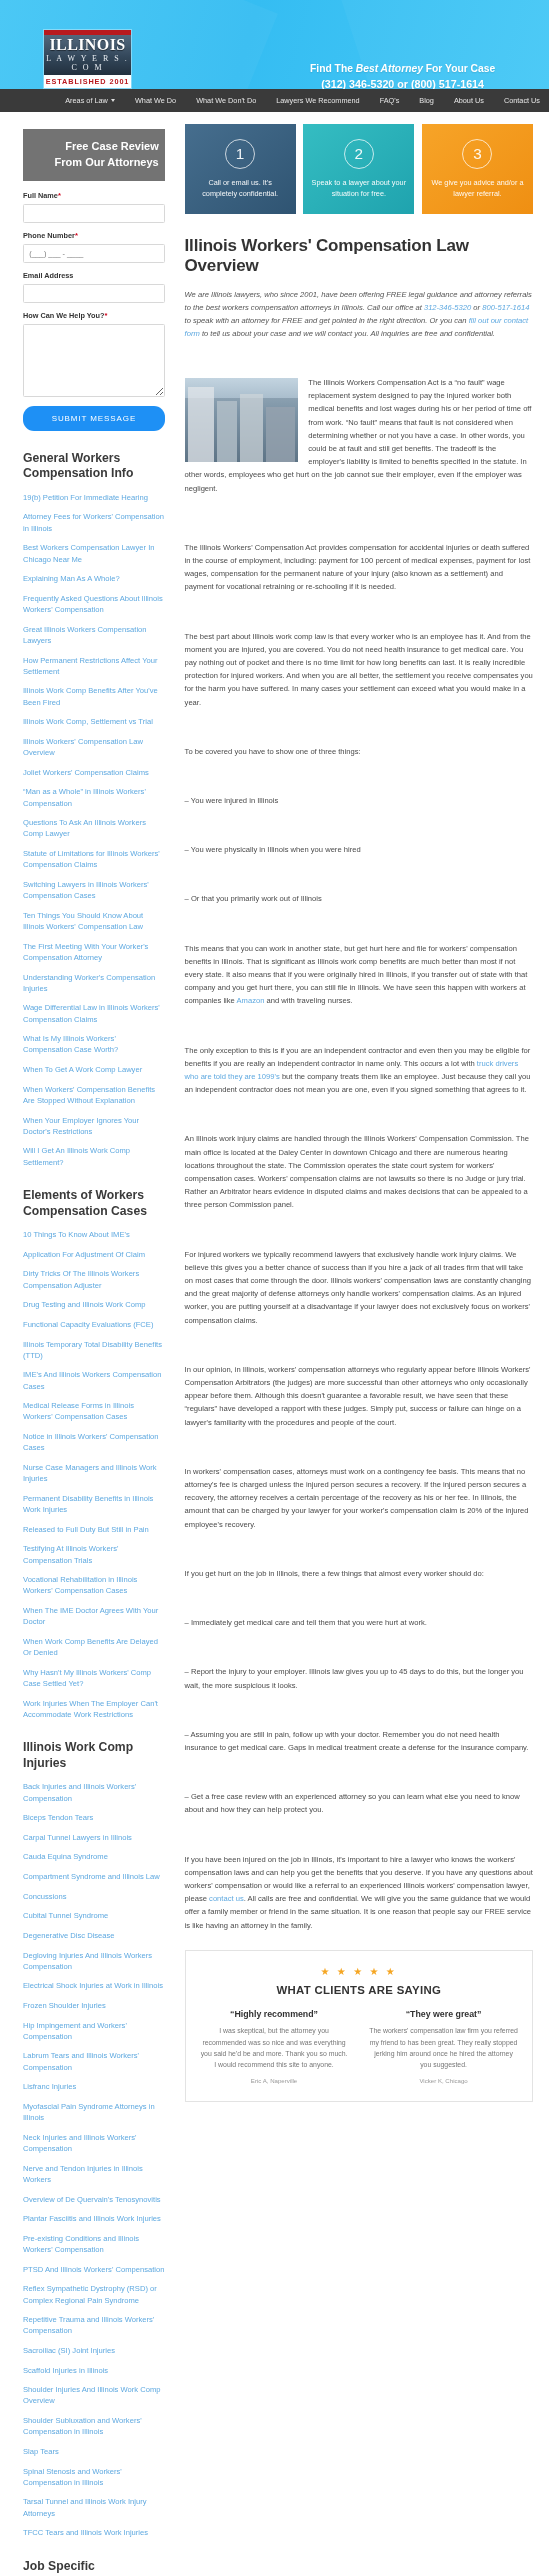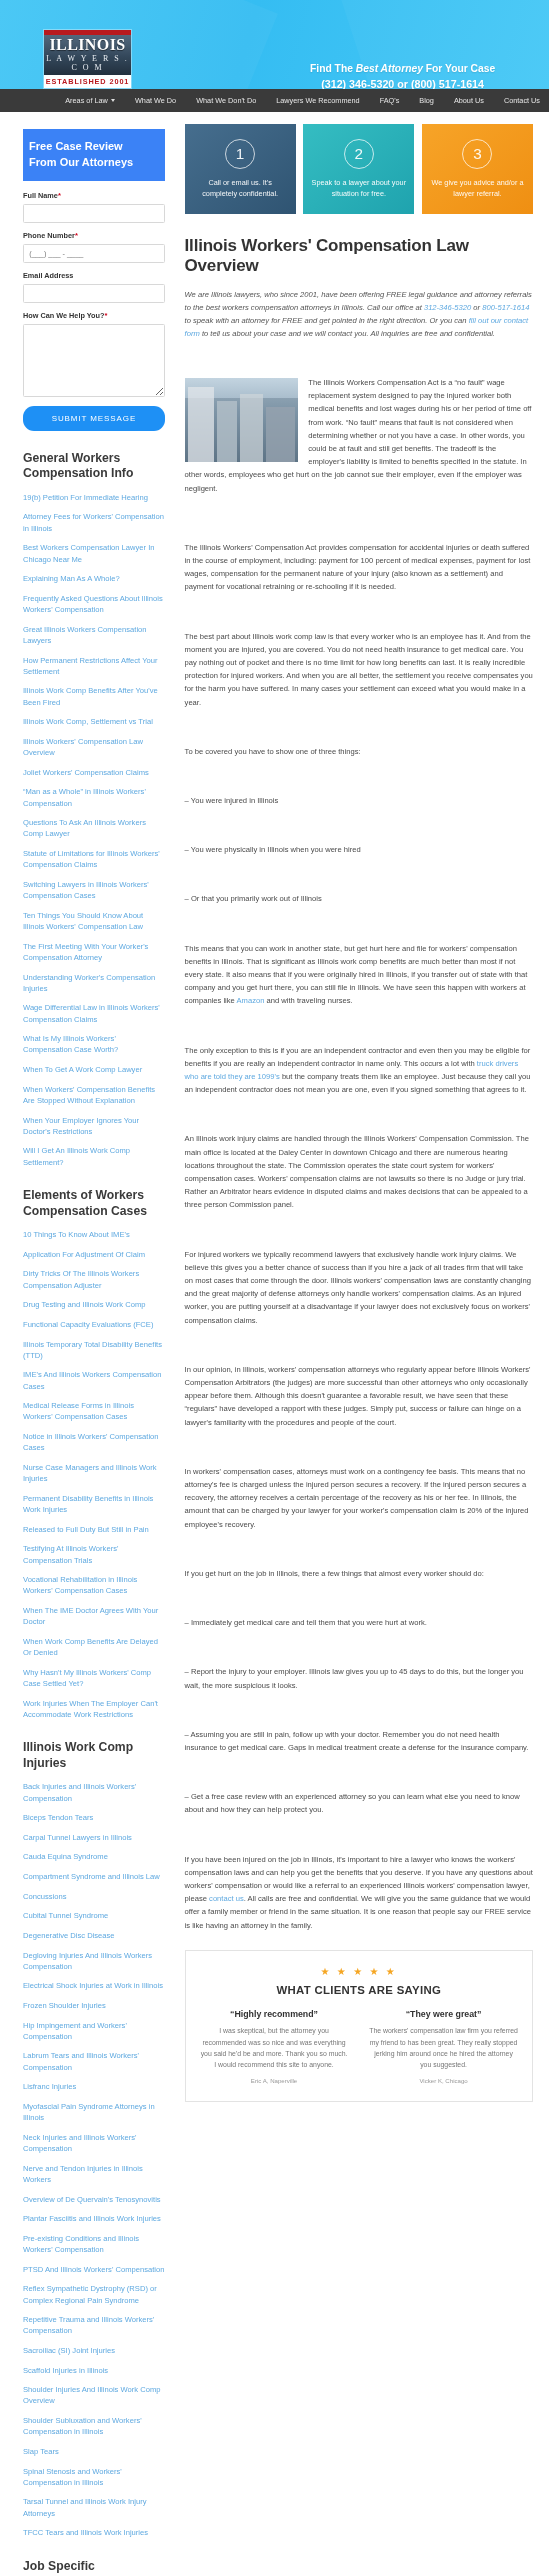--- a/index.html
+++ b/index.html
@@ -117,23 +117,23 @@
     border-top: 3.1px solid #dddddd;
   }
 
   
   .page { display: flex; align-items: flex-start; }
   .sidebar { width: 177px; padding: 17px 12.2px 23px 23px; flex: 0 0 177px; }
   .main { flex: 1; padding: 12.2px 17px 23px 7.6px; min-width: 0; }
 
   
   .form-head {
-    background: #3b82f6;
+    background: #737373;
     color: #ffffff;
-    text-align: left;
+    text-align: right;
     font-size: 11px;
     font-weight: bold;
     line-height: 1.42;
     padding: 10px 6.1px 10.7px;
   }
   .form-body { padding-top: 10px; }
   .field-label {
     font-size: 7.3px;
     font-weight: bold;
     color: #333333;

